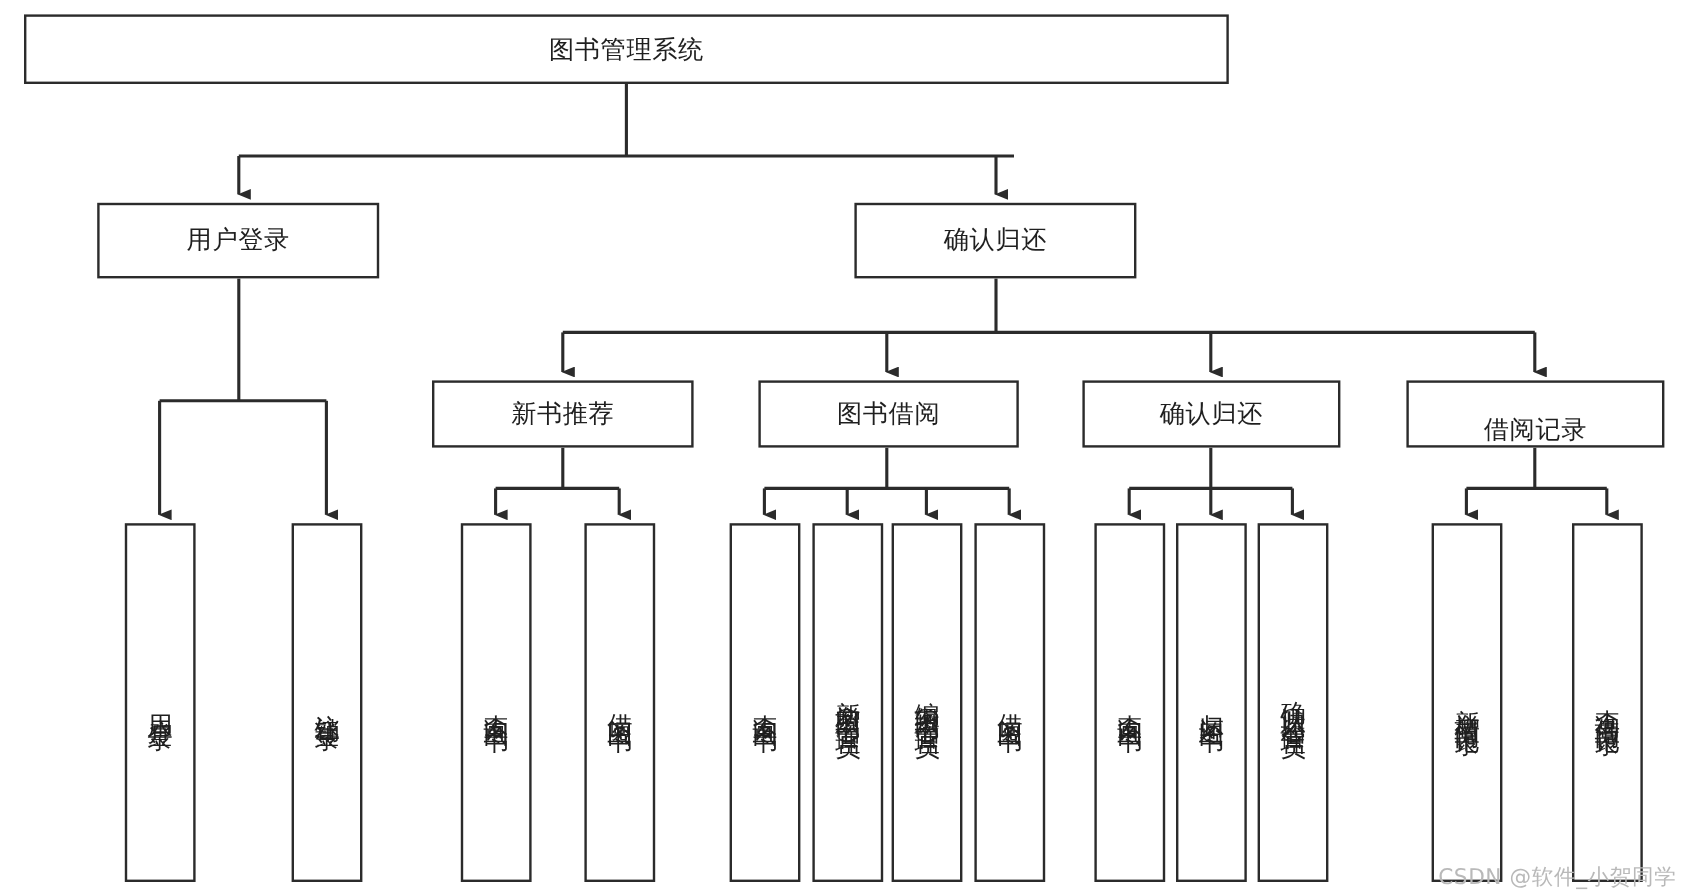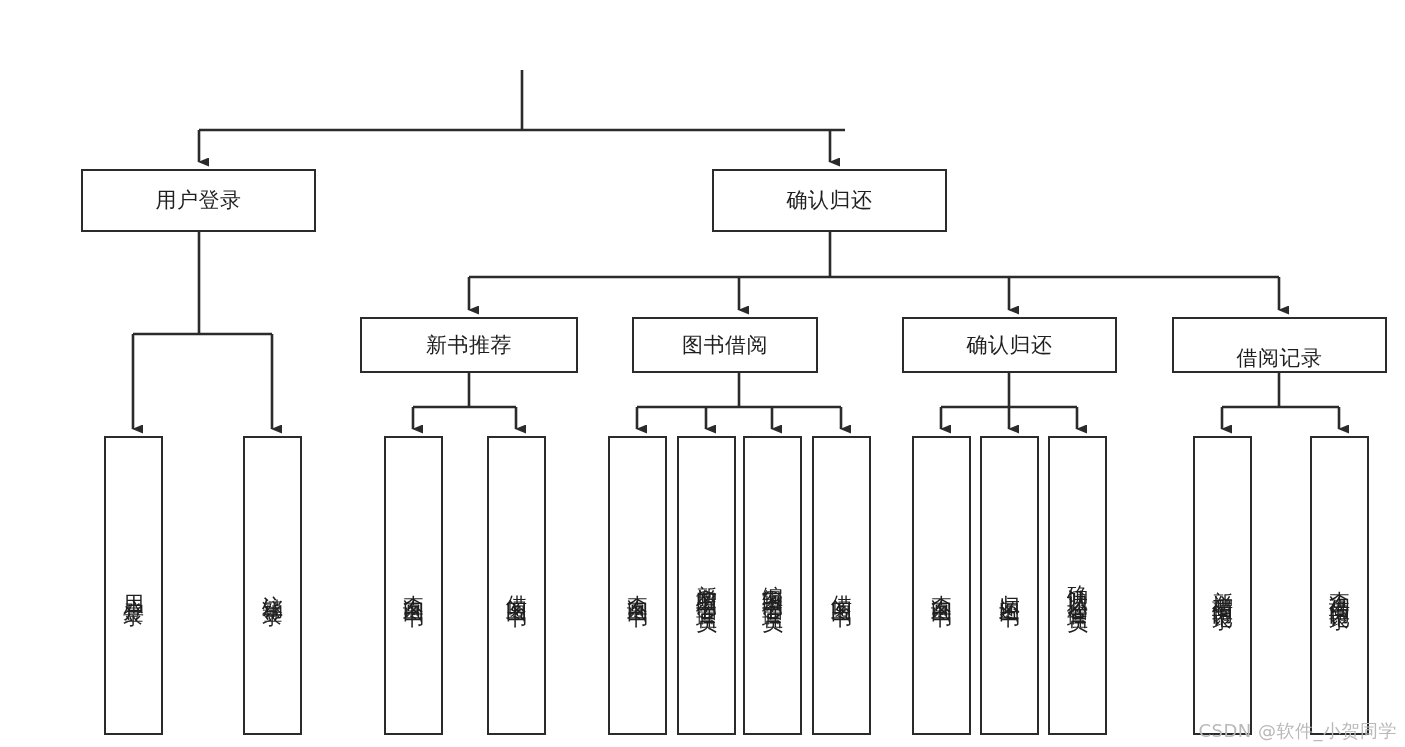--- a/index.html
+++ b/index.html
@@ -123,34 +123,37 @@
       <path d="M1009,407 L1009,429" marker-end="url(#arrow)"></path>
       <path d="M1077,407 L1077,429" marker-end="url(#arrow)"></path>
 
       <path d="M1279,373 L1279,407"></path>
       <path d="M1222,407 L1339,407"></path>
       <path d="M1222,407 L1222,429" marker-end="url(#arrow)"></path>
       <path d="M1339,407 L1339,429" marker-end="url(#arrow)"></path>
     </g>
   </svg>
 
+  <div class="node horiz root" style="left:20px; top:12px; width:1004px; height:58px;">
+    <span class="lbl">图书管理系统</span>
+  </div>
 
   <div class="node horiz" style="left:81px; top:169px; width:235px; height:63px;">
     <span class="lbl">用户登录</span>
   </div>
 
   <div class="node horiz" style="left:712px; top:169px; width:235px; height:63px;">
     <span class="lbl">确认归还</span>
   </div>
 
   <div class="node horiz" style="left:360px; top:317px; width:218px; height:56px;">
     <span class="lbl">新书推荐</span>
   </div>
 
-  <div class="node horiz" style="left:632px; top:317px; width:186px; height:56px;">
+  <div class="node horiz" style="left:632px; top:317px; width:217px; height:56px;">
     <span class="lbl">图书借阅</span>
   </div>
 
   <div class="node horiz" style="left:902px; top:317px; width:215px; height:56px;">
     <span class="lbl">确认归还</span>
   </div>
 
   <div class="node horiz" style="left:1172px; top:317px; width:215px; height:56px;align-items:flex-end;">
     <span class="lbl">借阅记录</span>
   </div>

